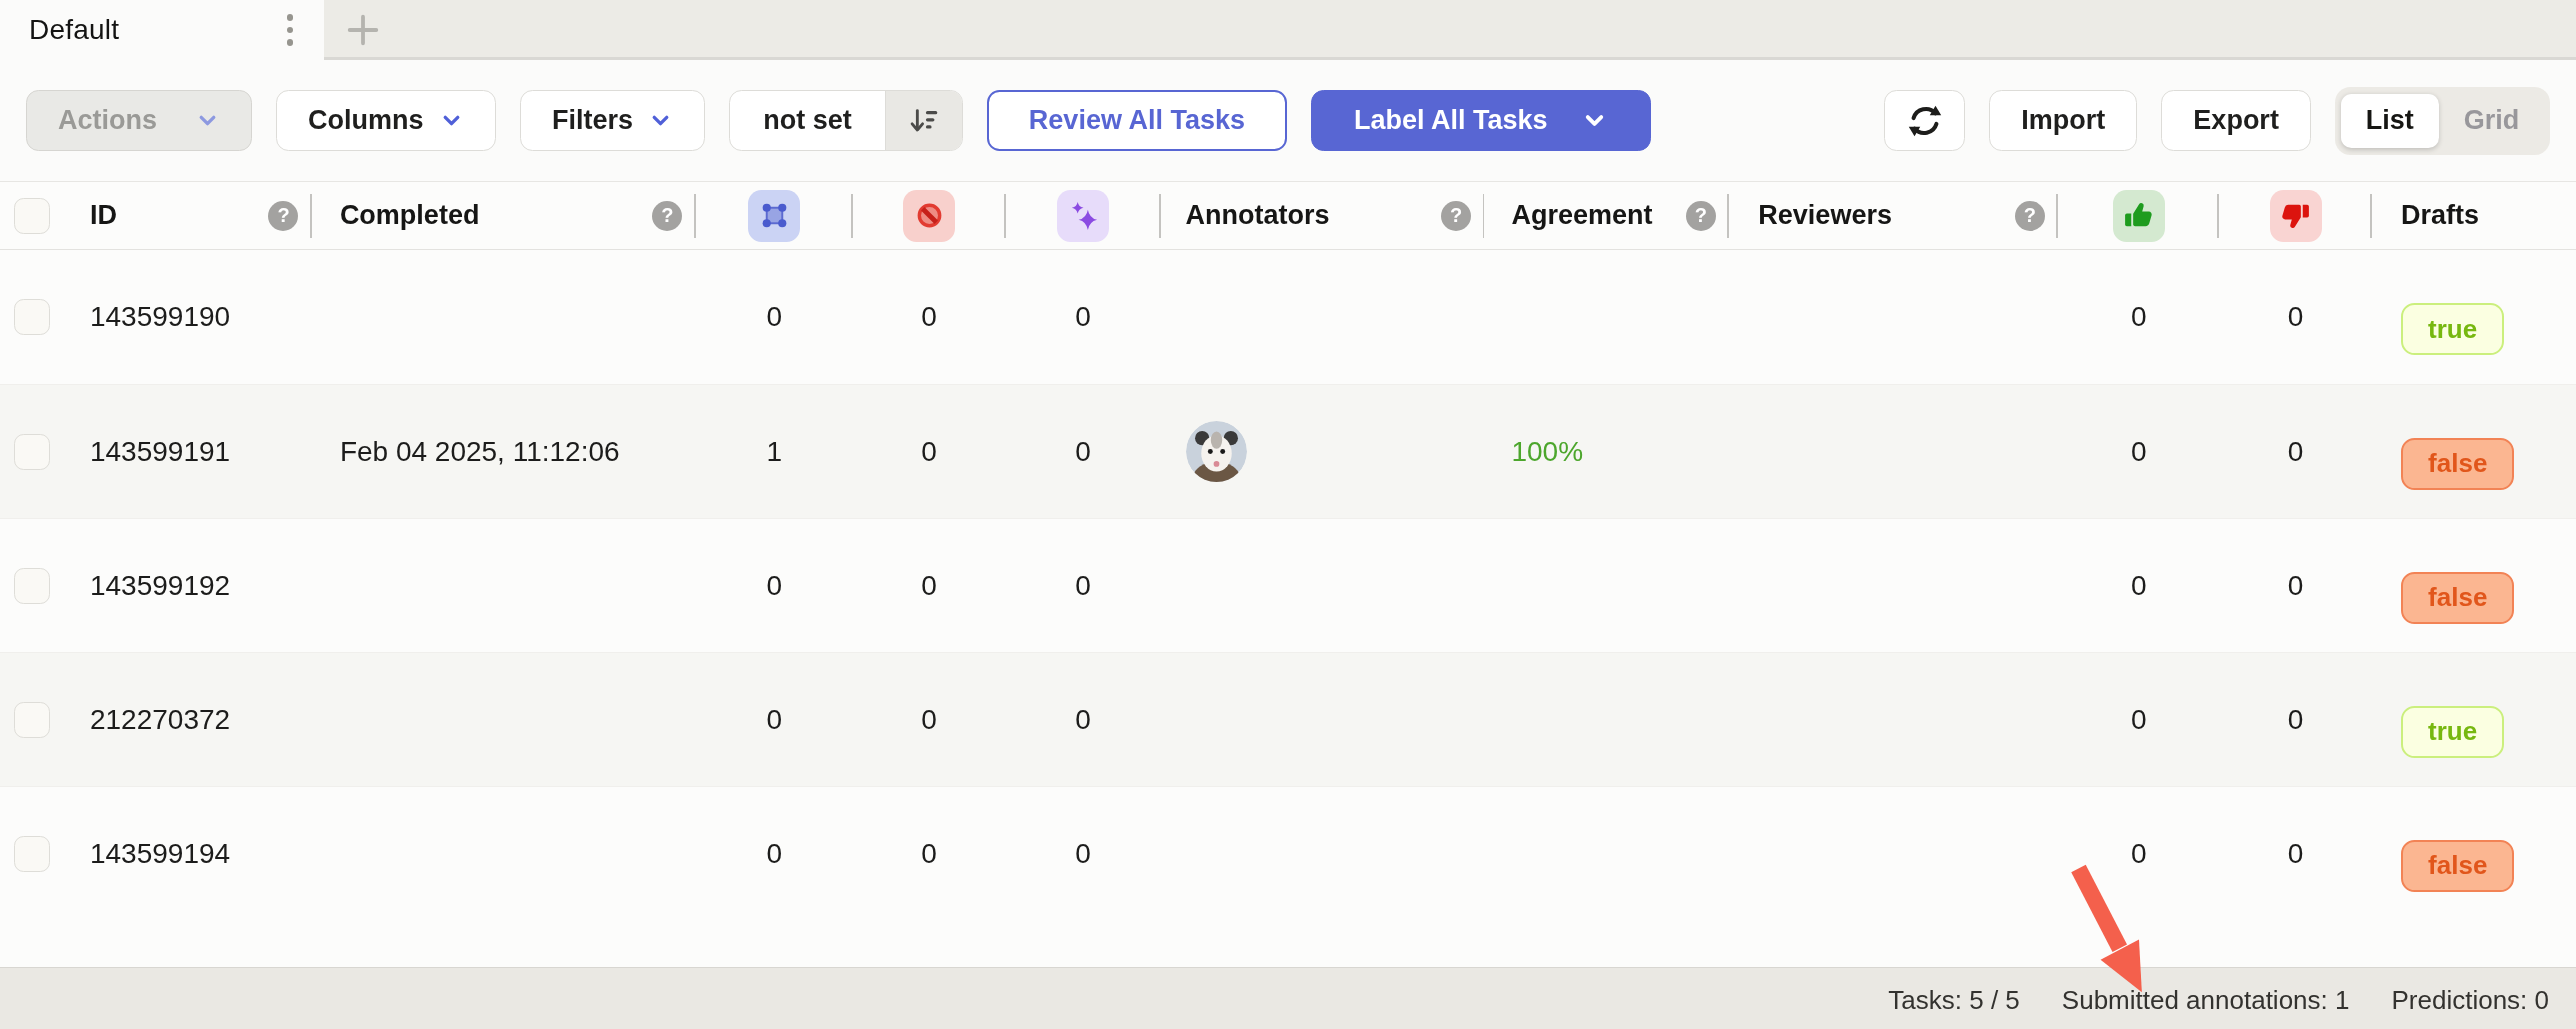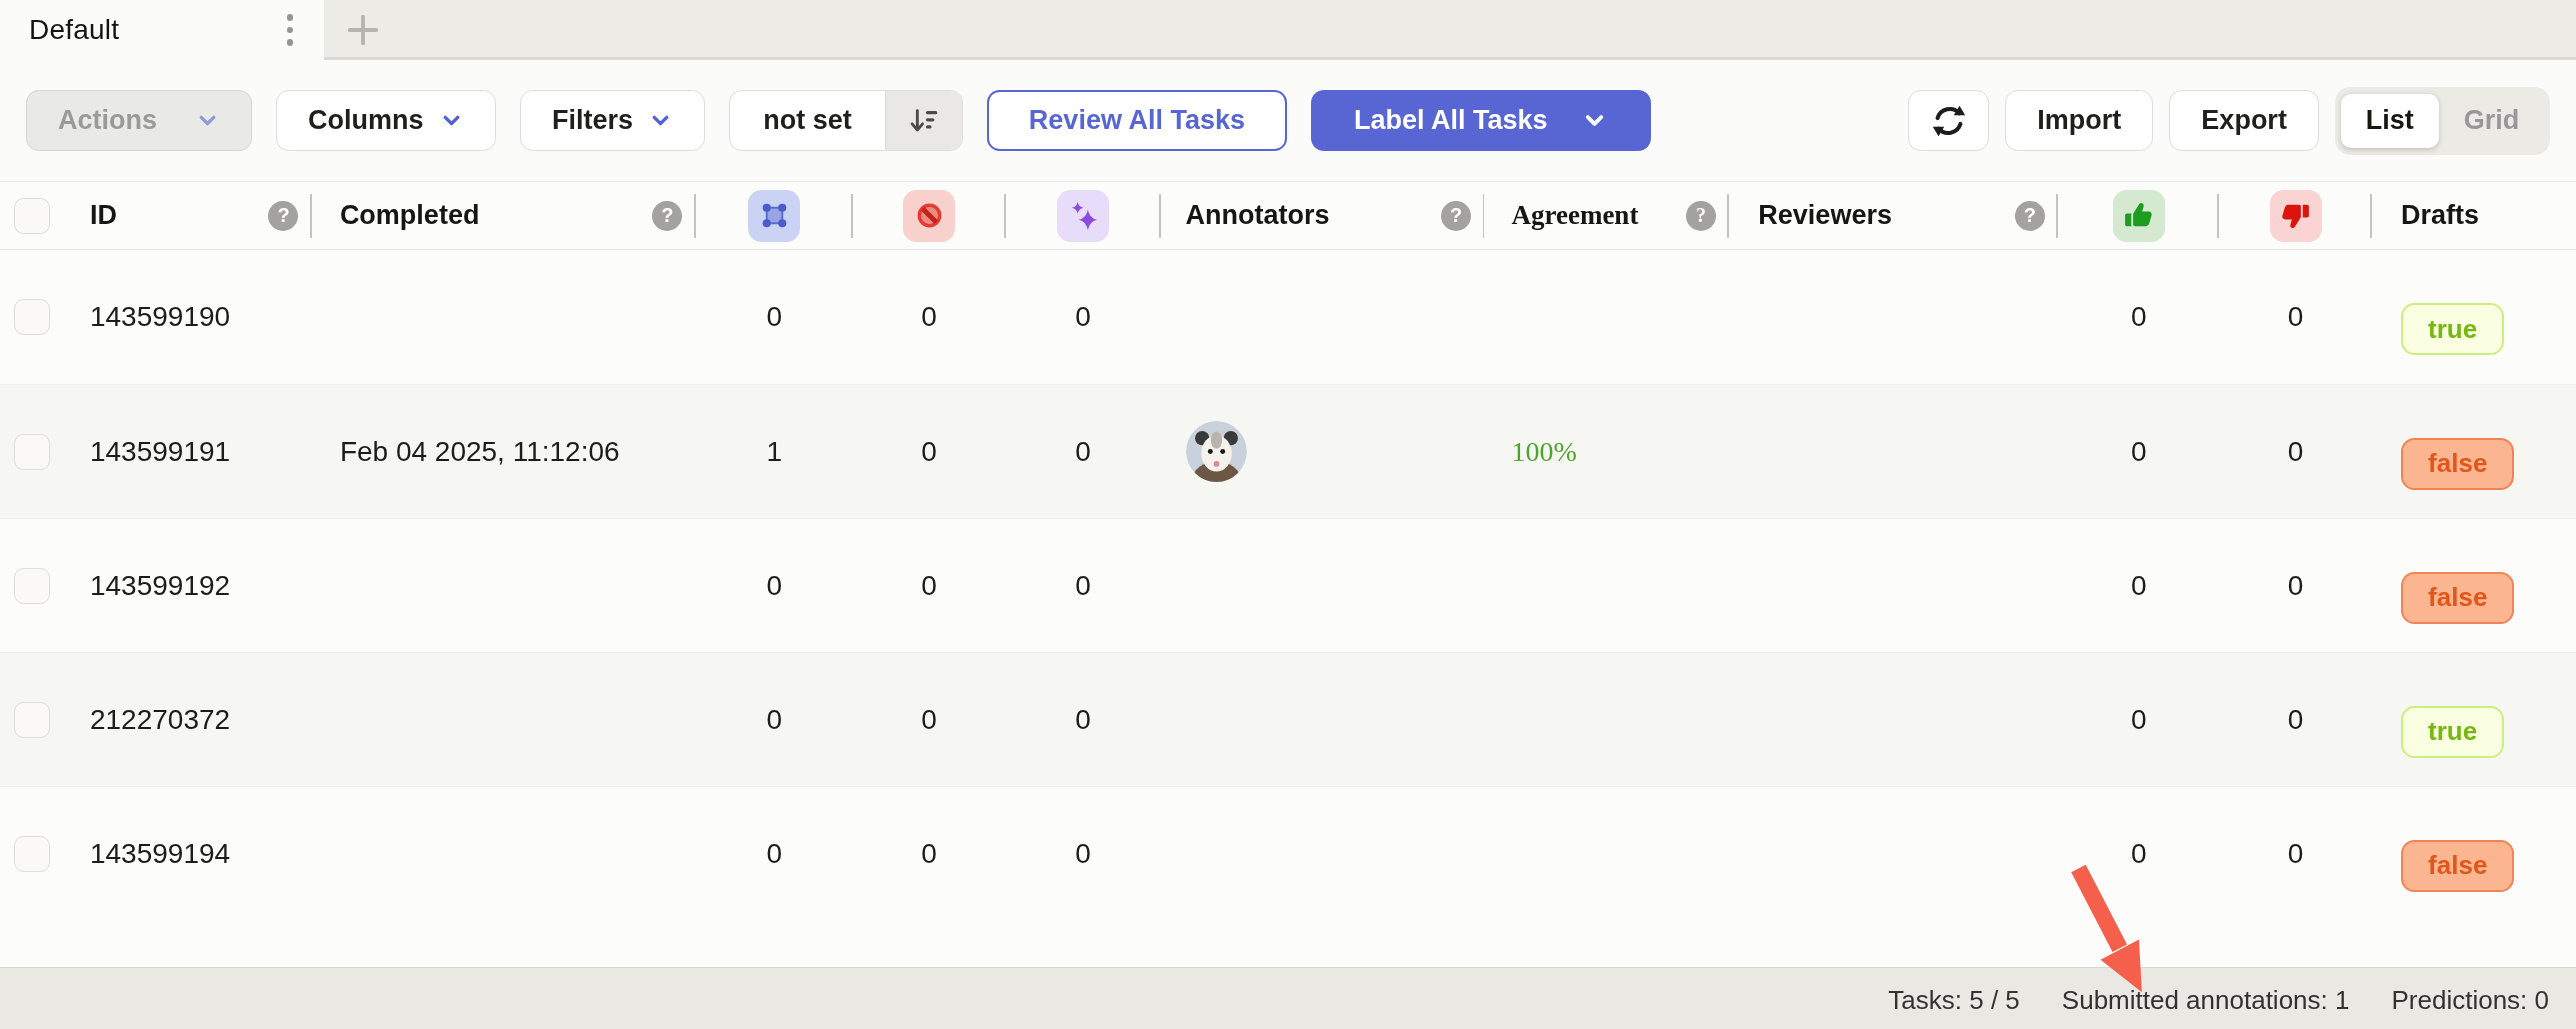--- a/index.html
+++ b/index.html
@@ -28,36 +28,36 @@
   }
   .btn .chev { color:#5060D8; }
   .btn-disabled { background:#E9E9E6; border-color:#D6D5D1; color:#9A9A97; cursor:default;gap:38px; }
   .btn-disabled .chev { color:#8D99E0; }
   .sort-group { display:inline-flex; height:61px; border:1.9px solid #DDDCD8; border-radius:12.5px; overflow:hidden; background:#fff; cursor:pointer; }
   .sort-group .seg-text { display:flex; align-items:center; padding:0 33px; font-size:27px; font-weight:700; color:#1F1F1E; }
   .sort-group .seg-icon { display:flex; align-items:center; justify-content:center; width:77px; background:#E9E8E4; border-left:1.9px solid #DDDCD8; }
   .btn-outline-blue { border:2.9px solid #5866D3; color:#5866D3; padding:0 40px; }
   .btn-primary { background:#5866D3; border:1.9px solid #5866D3; color:#FFFFFF; padding:0 42px; gap:33px;text-align:center; }
   .btn-primary .chev { color:#FFFFFF; }
-  .toolbar-right { margin-left:auto; display:flex; align-items:center; gap:16px; }
+  .toolbar-right { margin-left:auto; display:flex; align-items:center; gap:24px; }
   .btn-icon { width:81px; padding:0; }
   .toggle { display:inline-flex; align-items:center; background:#ECEAE5; border-radius:15.4px; padding:5.8px; height:68px; }
   .toggle .opt { font-size:27px; font-weight:700; padding:0 25px; height:54px; display:flex; align-items:center; border-radius:10.6px; cursor:pointer; }
   .toggle .opt.on { background:#FFFFFF; color:#161613; box-shadow:0 1.9px 5.8px rgba(0,0,0,.18); }
   .toggle .opt.off { color:#98979B; }
 
   
   .thead { height:69px; background:#FCFCFB; border-top:1.9px solid #E7E6E3; border-bottom:1.9px solid #E3E2DF; display:flex; align-items:center; }
   .cell { height:100%; display:flex; align-items:center; position:relative; }
   .col-check{width:64px; justify-content:center;}
   .col-id{width:248px; padding-left:26px;}
   .col-completed{width:384px; padding-left:28px;}
   .col-n1{width:157px;} .col-n2{width:153px;} .col-n3{width:155px;}
   .col-ann{width:324px; padding-left:25px;}
-  .col-agr{width:245px; padding-left:27px;font-family:Liberation Serif, serif;}
+  .col-agr{width:245px; padding-left:27px;}
   .col-rev{width:329px; padding-left:29px;}
   .col-up{width:161px;} .col-down{width:153px;}
   .col-drafts{width:204px; padding-left:29px;}
   .center{justify-content:center;}
   .sep::after { content:''; position:absolute; right:0; top:50%; transform:translateY(-50%); width:1.9px; height:44px; background:#C4C3C0; }
   .hlabel { font-size:27px; font-weight:700; color:#161615; }
   .help { margin-left:auto; margin-right:13.4px; width:30px; height:30px; border-radius:50%; background:#A3A2A0; color:#fff; font-size:20px; font-weight:700; display:inline-flex; align-items:center; justify-content:center; flex:0 0 auto; }
   .tile { width:52px; height:52px; border-radius:13.4px; display:flex; align-items:center; justify-content:center; }
   .tile-blue{background:#CBD3F4;} .tile-red{background:#F8D0CC;} .tile-purple{background:#E7DCFA;}
   .tile-green{background:#D4E9D0;} .tile-pink{background:#F9D4D2;}

